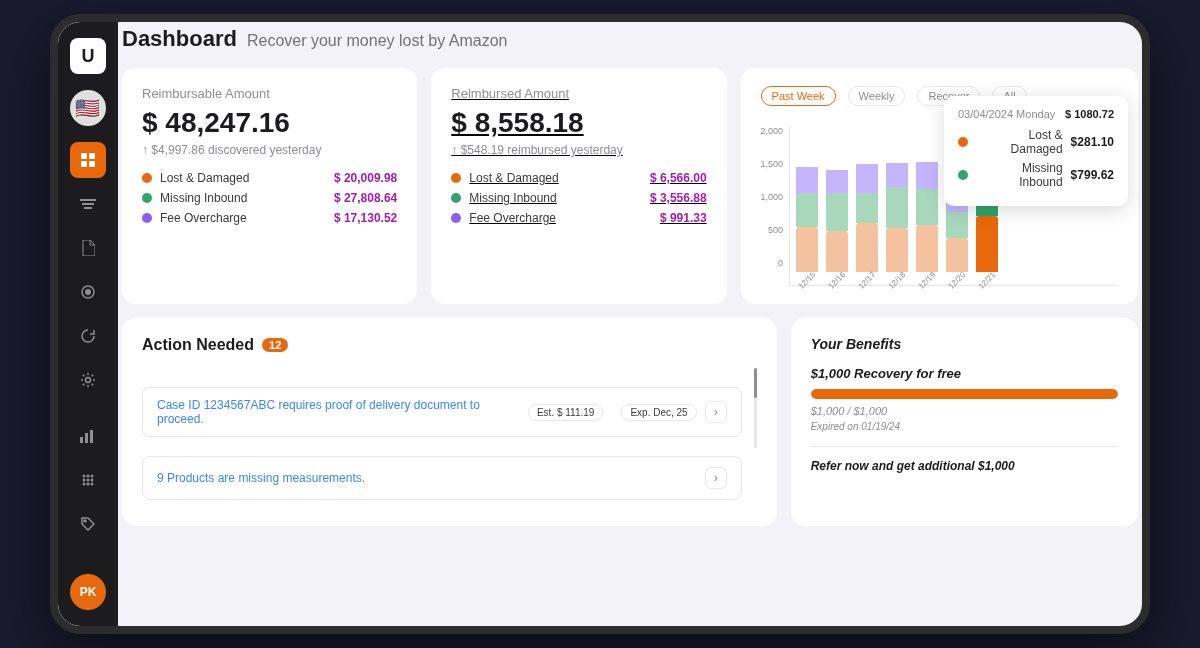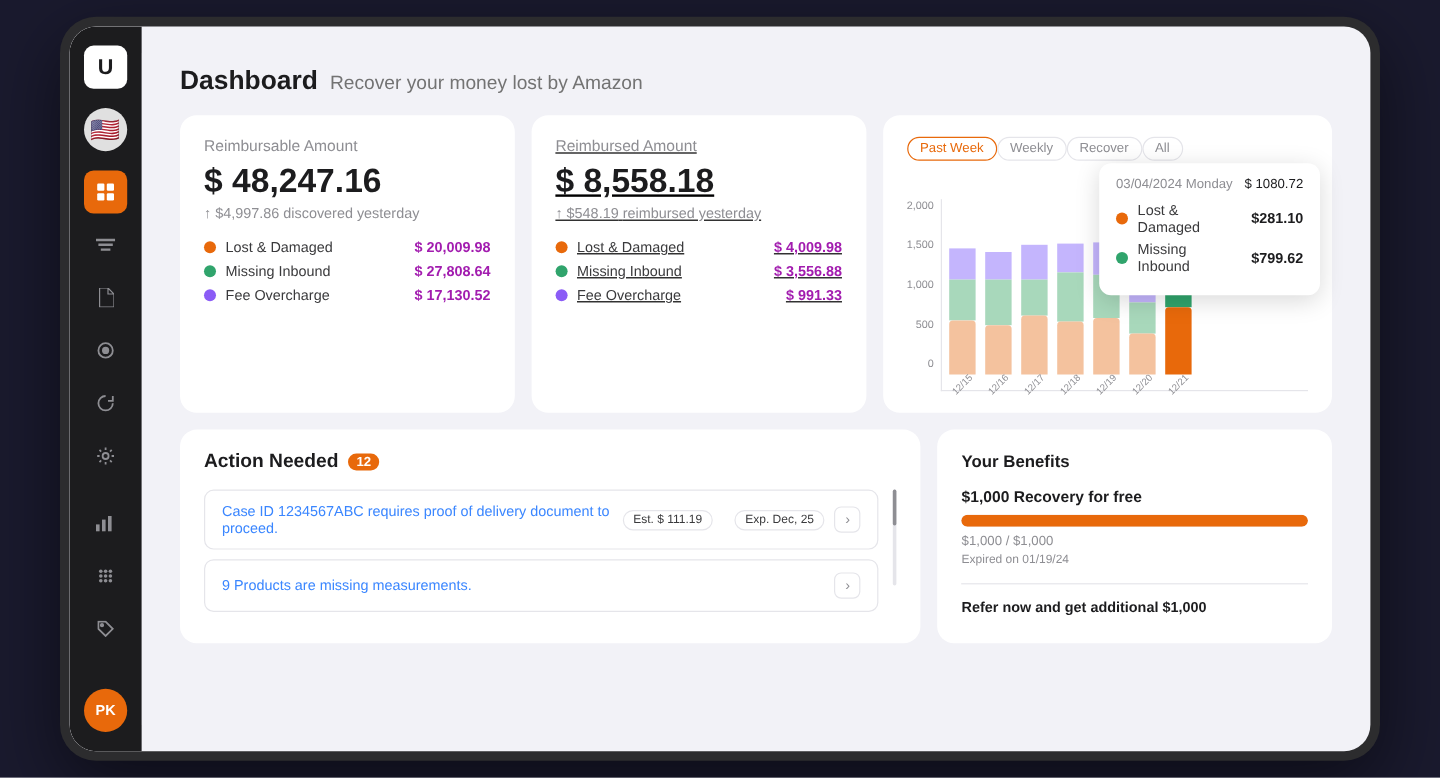--- a/index.html
+++ b/index.html
@@ -87,21 +87,21 @@
       display: flex;
       align-items: center;
       justify-content: center;
       color: #fff;
       font-size: 12px;
       font-weight: 700;
     }
     
     .main {
       flex: 1;
-      padding: 32px;
+      padding: 4px;
       overflow-y: auto;
     }
     .header {
       display: flex;
       align-items: baseline;
       gap: 10px;
       margin-bottom: 16px;
     }
     .header-title {
       font-size: 22px;
@@ -168,22 +168,21 @@
       flex-shrink: 0;
     }
     .dot-orange { background: #e8690b; }
     .dot-green { background: #30a46c; }
     .dot-purple { background: #8b5cf6; }
     .breakdown-label { color: #3a3a3c; flex: 1; }
     .breakdown-value { color: #a21caf; font-weight: 600; }
     
     .chart-tabs {
       display: flex;
-      gap: 0;
-      margin-bottom: 12px;
+      gap: 12px;
     }
     .chart-tab {
       padding: 3px 10px;
       border-radius: 20px;
       font-size: 11px;
       cursor: pointer;
       border: 1px solid #e5e5ea;
       background: transparent;
       color: #8e8e93;
     }
@@ -252,30 +251,31 @@
     .chart-tooltip {
       position: absolute;
       top: -10px;
       right: -10px;
       background: #fff;
       border-radius: 10px;
       padding: 12px 14px;
       box-shadow: 0 4px 20px rgba(0,0,0,0.15);
       width: 184px;
       z-index: 10;
+      text-align: right;
     }
     .tooltip-date {
       font-size: 11px;
       color: #8e8e93;
       margin-bottom: 8px;
       display: flex;
       justify-content: space-between;
     }
     .tooltip-date span:last-child {
-      font-weight: 400;
+      font-weight: 700;
       color: #1c1c1e;
     }
     .tooltip-item {
       display: flex;
       align-items: center;
       gap: 8px;
       margin-bottom: 5px;
       font-size: 12px;
     }
     .tooltip-label { flex: 1; color: #3a3a3c; }
@@ -289,20 +289,21 @@
       flex: 2;
       background: #fff;
       border-radius: 14px;
       padding: 18px 20px;
     }
     .benefits-card {
       flex: 1;
       background: #fff;
       border-radius: 14px;
       padding: 18px 20px;
+      font-style: italic;
     }
     .action-header {
       display: flex;
       align-items: center;
       gap: 8px;
       margin-bottom: 14px;
     }
     .action-title {
       font-size: 16px;
       font-weight: 700;
@@ -318,20 +319,21 @@
     }
     .action-item {
       border: 1px solid #e5e5ea;
       border-radius: 8px;
       padding: 10px 14px;
       margin-bottom: 8px;
       display: flex;
       align-items: center;
       justify-content: space-between;
       cursor: pointer;
+      margin-top: 19px;
     }
     .action-item-text {
       font-size: 12px;
       color: #3a86ff;
       flex: 1;
     }
     .action-item-tags {
       display: flex;
       gap: 18px;
       margin-left: 10px;
@@ -521,21 +523,21 @@
 
         <div class="card card-reimbursed">
           <div class="card-label">Reimbursed Amount</div>
           <div class="card-amount">$ 8,558.18</div>
           <div class="card-change">
             <span>↑ $548.19</span> <span>reimbursed yesterday</span>
           </div>
           <div class="breakdown-item">
             <div class="dot dot-orange"></div>
             <span class="breakdown-label">Lost &amp; Damaged</span>
-            <span class="breakdown-value">$ 4,009.98</span>
+            <span class="breakdown-value">$ 6,566.00</span>
           </div>
           <div class="breakdown-item">
             <div class="dot dot-green"></div>
             <span class="breakdown-label">Missing Inbound</span>
             <span class="breakdown-value">$ 3,556.88</span>
           </div>
           <div class="breakdown-item">
             <div class="dot dot-purple"></div>
             <span class="breakdown-label">Fee Overcharge</span>
             <span class="breakdown-value">$ 991.33</span>

